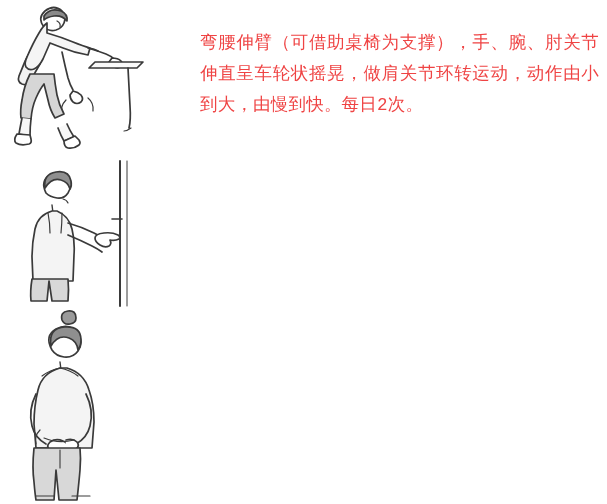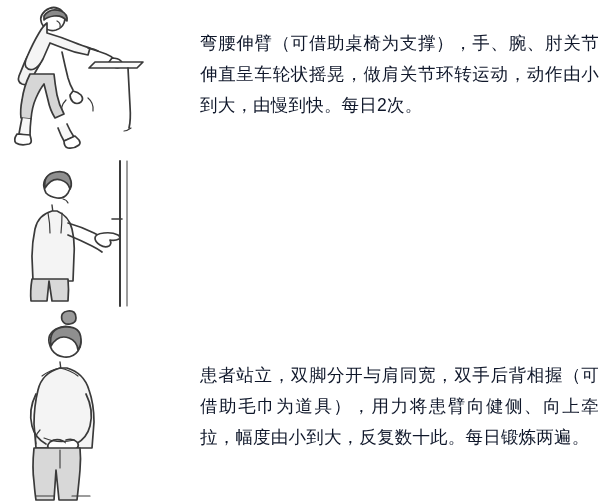--- a/index.html
+++ b/index.html
@@ -31,25 +31,25 @@
     position: relative;
   }
   .text-col {
     flex: 1 1 auto;
     padding-right: 8px;
     box-sizing: border-box;
   }
   .para {
     font-size: 17.5px;
     line-height: 31px;
-    color: #0f172a;
+    color: #ef4444;
     letter-spacing: 0.2px;
     text-align: justify;
     text-justify: inter-ideograph;
-    font-family: Liberation Sans, sans-serif;
+    font-family: Liberation Mono, monospace;
   }
   
   .row1 { height: 155px; }
   .row2 { height: 155px; }
   .row3 { height: 194px; }
 
   .row1 .text-col { padding-top: 10px; }
   .row2 .text-col { padding-top: 14px; }
   .row3 .text-col { padding-top: 32px; }
 
@@ -172,18 +172,15 @@
 
           <path d="M34 138 q-2 20 0 34 q1 12 2 18 h18 l2 -30 l3 30 h18 q2 -18 3 -30 q1 -12 0 -22 z" fill="#d8d8d8"></path>
 
           <path d="M60 140 v18" stroke-width="1.1"></path>
 
           <path d="M36 186 h18" stroke-width="1.2"></path>
           <path d="M72 186 h18" stroke-width="1.2"></path>
         </g>
       </svg>
     </div>
-    <div class="text-col">
-      <p class="para">患者站立，双脚分开与肩同宽，双手后背相握（可借助毛巾为道具），用力将患臂向健侧、向上牵拉，幅度由小到大，反复数十此。每日锻炼两遍。</p>
-    </div>
   </div>
 
 </div>
 
 </body></html>

